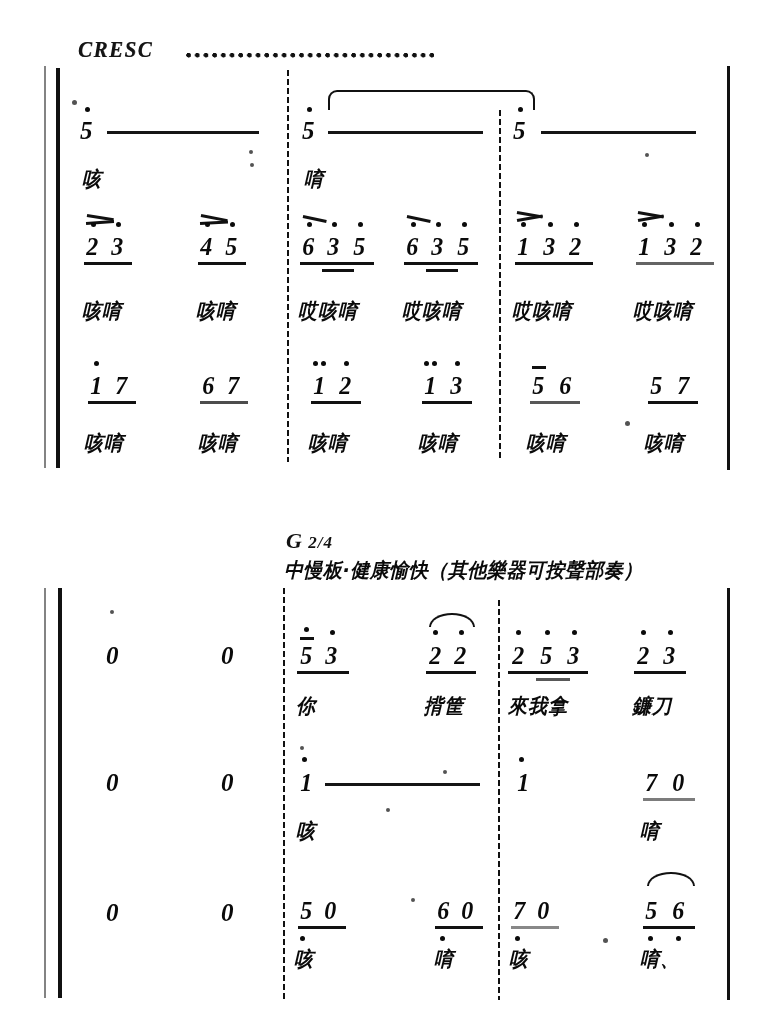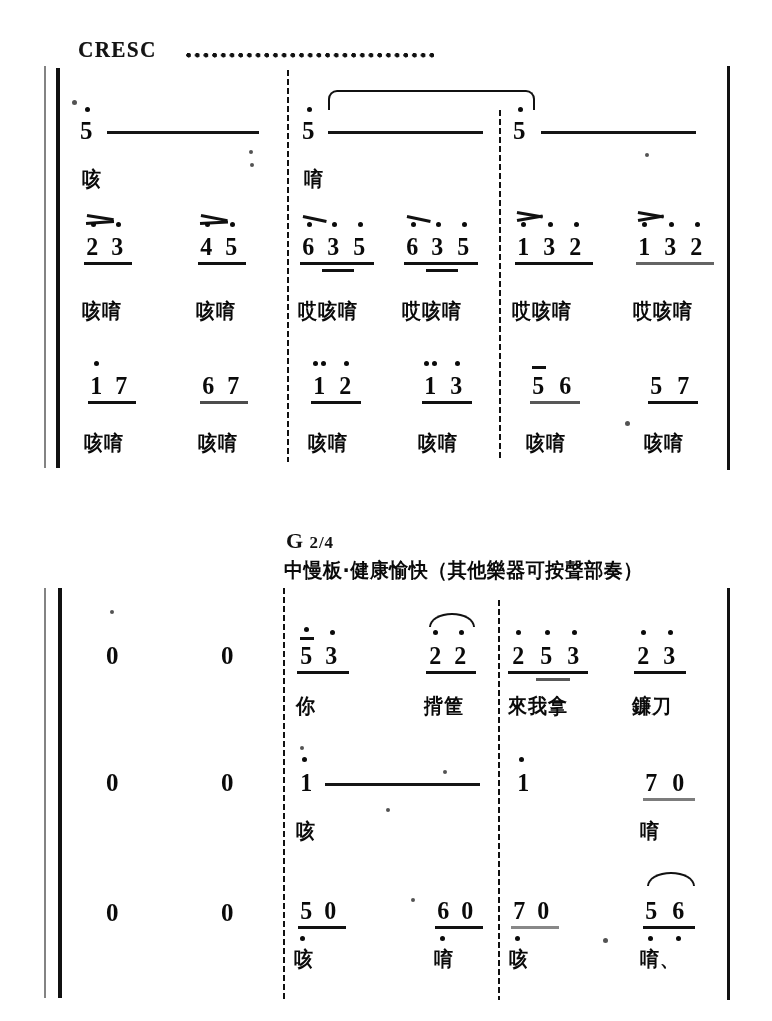--- a/index.html
+++ b/index.html
@@ -2,21 +2,21 @@
 <html><head>
 <meta charset="utf-8">
 <style>
   html,body{margin:0;padding:0;background:#ffffff;}
   body{
     width:772px;height:1021px;position:relative;overflow:hidden;
     font-family:"Liberation Serif", serif;
     color:#0b0b0b;
     -webkit-font-smoothing:none;
   }
-  .sheet{position:absolute;inset:0;}
+  .sheet{position:absolute;inset:0;font-style:italic;}
 
   
   .abs{position:absolute;}
 
   
   .cresc{
     left:78px;top:38px;
     font-family:"Liberation Serif", serif;
     font-weight:700;font-size:21px;letter-spacing:1.5px;
     color:#141414;

